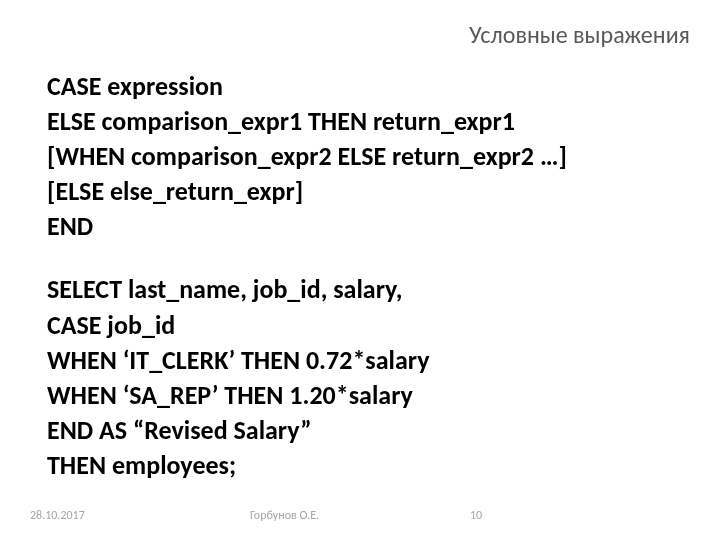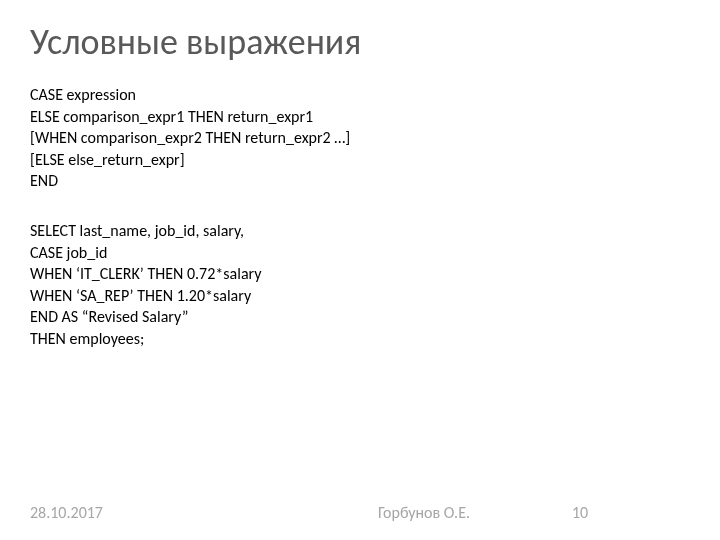--- a/index.html
+++ b/index.html
@@ -9,68 +9,69 @@
     }
     body {
       width: 720px;
       height: 540px;
       background: #ffffff;
       font-family: Calibri, Arial, sans-serif;
       position: relative;
       padding: 20px 30px;
     }
     .title {
-      text-align: left;
-      font-size: 36px;
+      text-align: right;
+      font-size: 24px;
       color: #595959;
       font-weight: 400;
       margin-bottom: 20px;
     }
     .content {
-      font-size: 16px;
+      font-size: 26px;
       color: #000000;
       line-height: 1.35;
-      font-weight: 400;
+      font-weight: 700;
+      margin-left: 17px;
     }
     .block-spacer {
       height: 28px;
     }
     .footer {
       position: absolute;
       bottom: 18px;
       left: 30px;
       right: 30px;
-      font-size: 16px;
+      font-size: 12px;
       color: #a6a6a6;
       display: flex;
       justify-content: space-between;
       align-items: center;
     }
     .footer-date {
       flex: 1;
       text-align: left;
     }
     .footer-author {
       flex: 1;
-      text-align: right;
+      text-align: left;
     }
     .footer-page {
       flex: 1;
-      text-align: center;
+      text-align: left;
     }
   </style>
 </head>
 <body>
 
 <div class="title">Условные выражения</div>
 
 <div class="content">
   <div>CASE expression</div>
   <div>ELSE comparison_expr1 THEN return_expr1</div>
-  <div>[WHEN comparison_expr2 THEN return_expr2 …]</div>
+  <div>[WHEN comparison_expr2 ELSE return_expr2 …]</div>
   <div>[ELSE else_return_expr]</div>
   <div>END</div>
   <div class="block-spacer"></div>
   <div>SELECT last_name, job_id, salary,</div>
   <div>CASE job_id</div>
   <div>WHEN ‘IT_CLERK’ THEN 0.72*salary</div>
   <div>WHEN ‘SA_REP’ THEN 1.20*salary</div>
   <div>END AS “Revised Salary”</div>
   <div>THEN employees;</div>
 </div>

